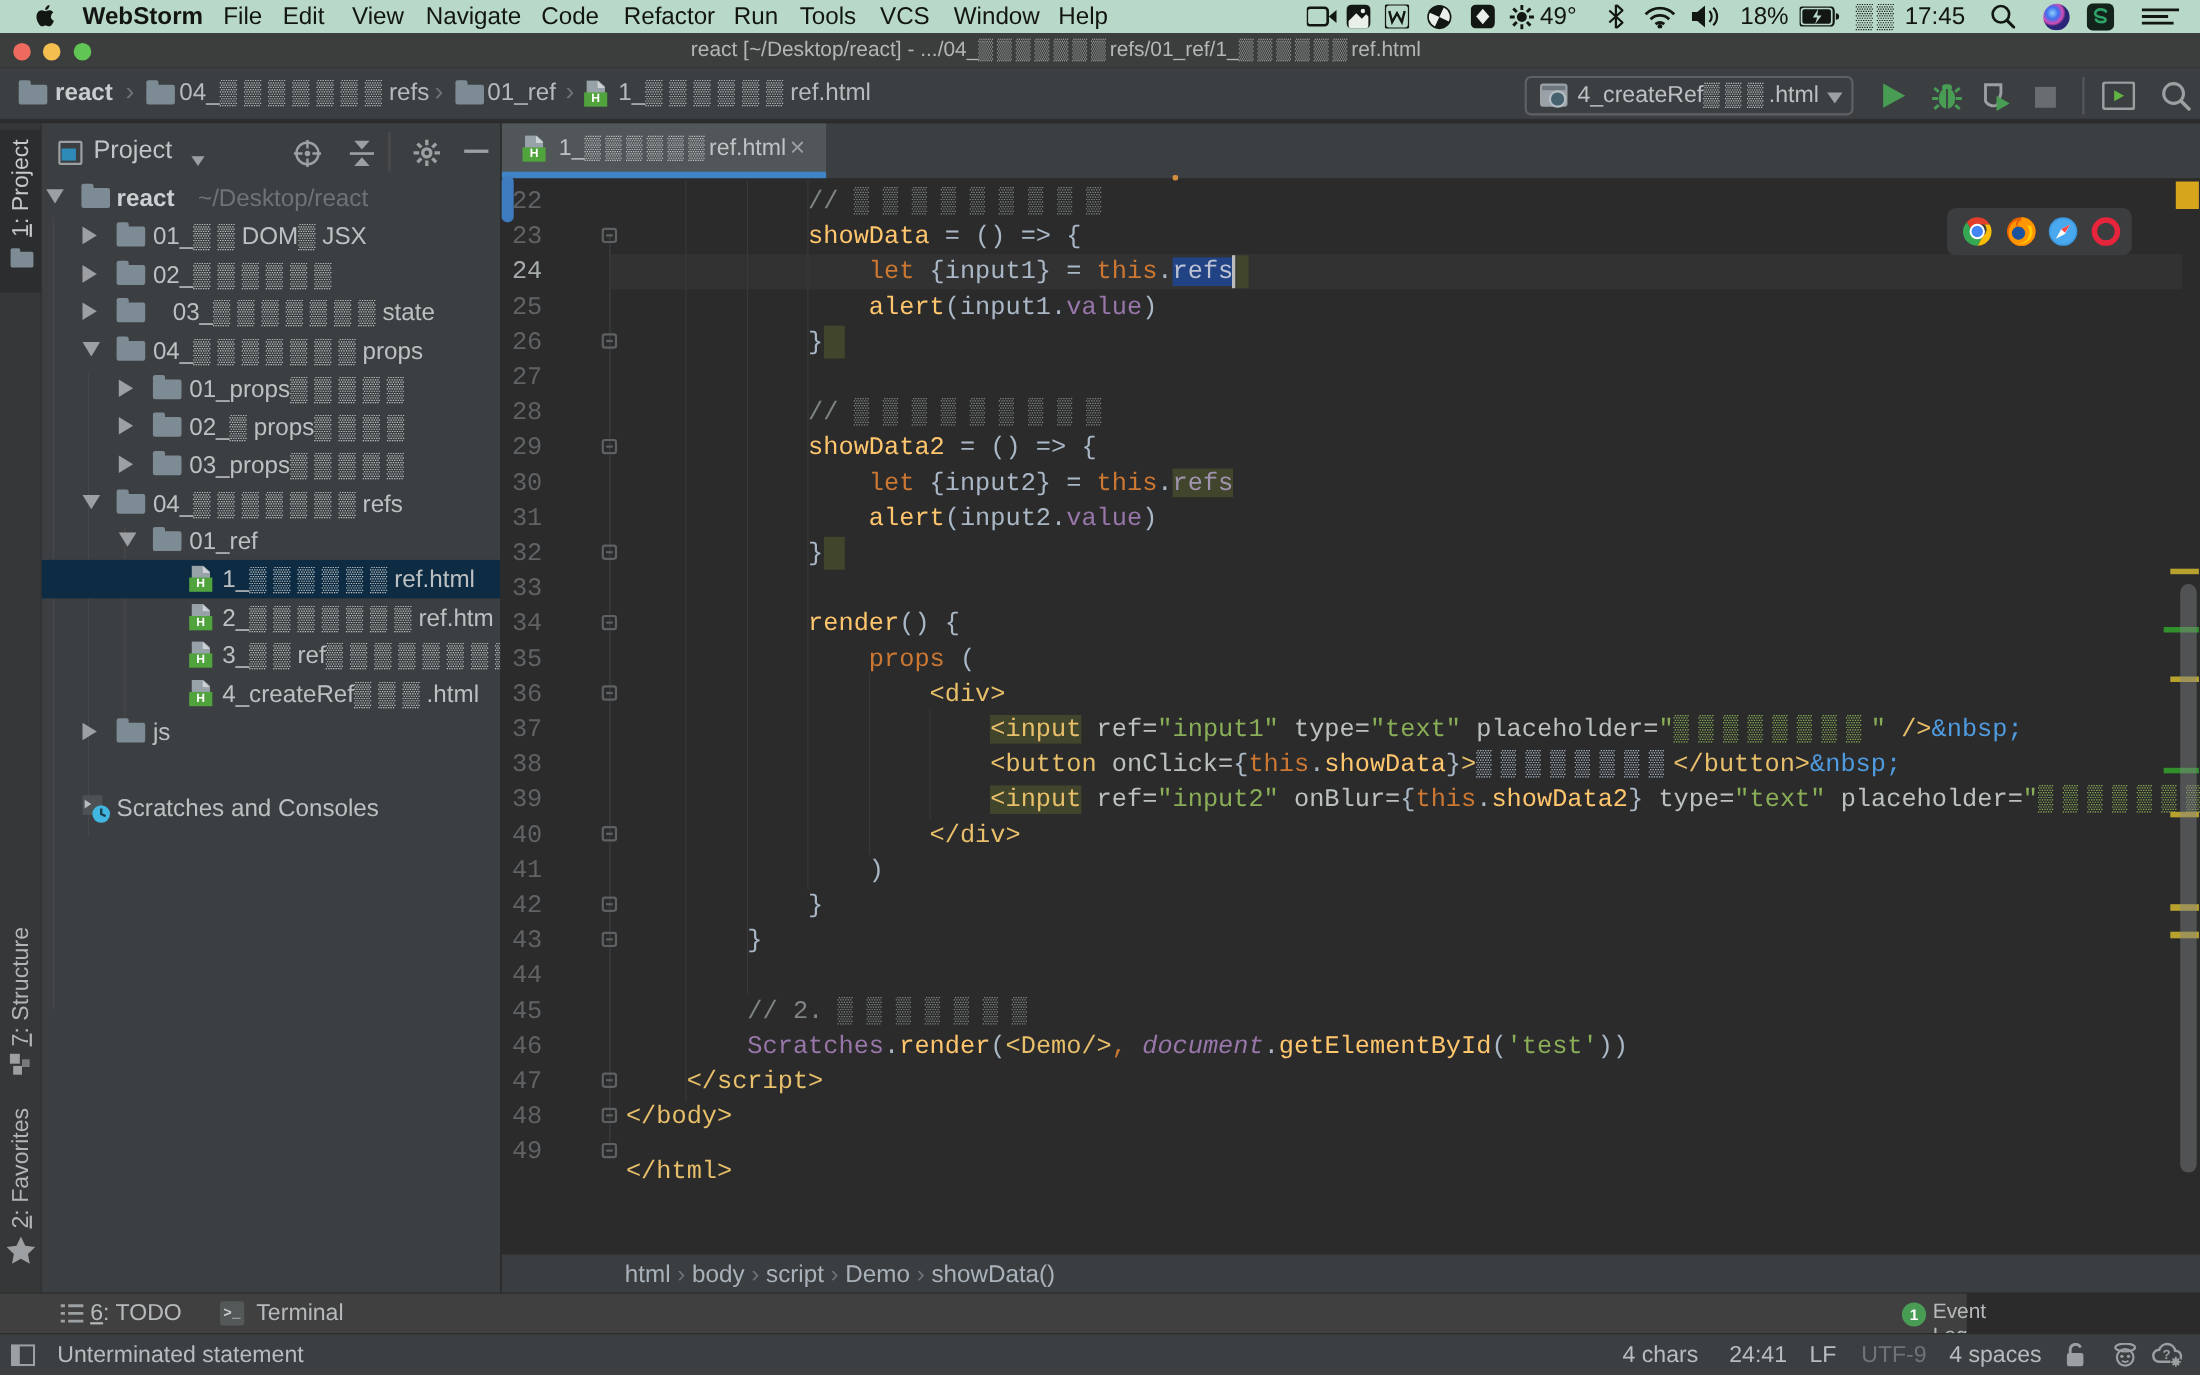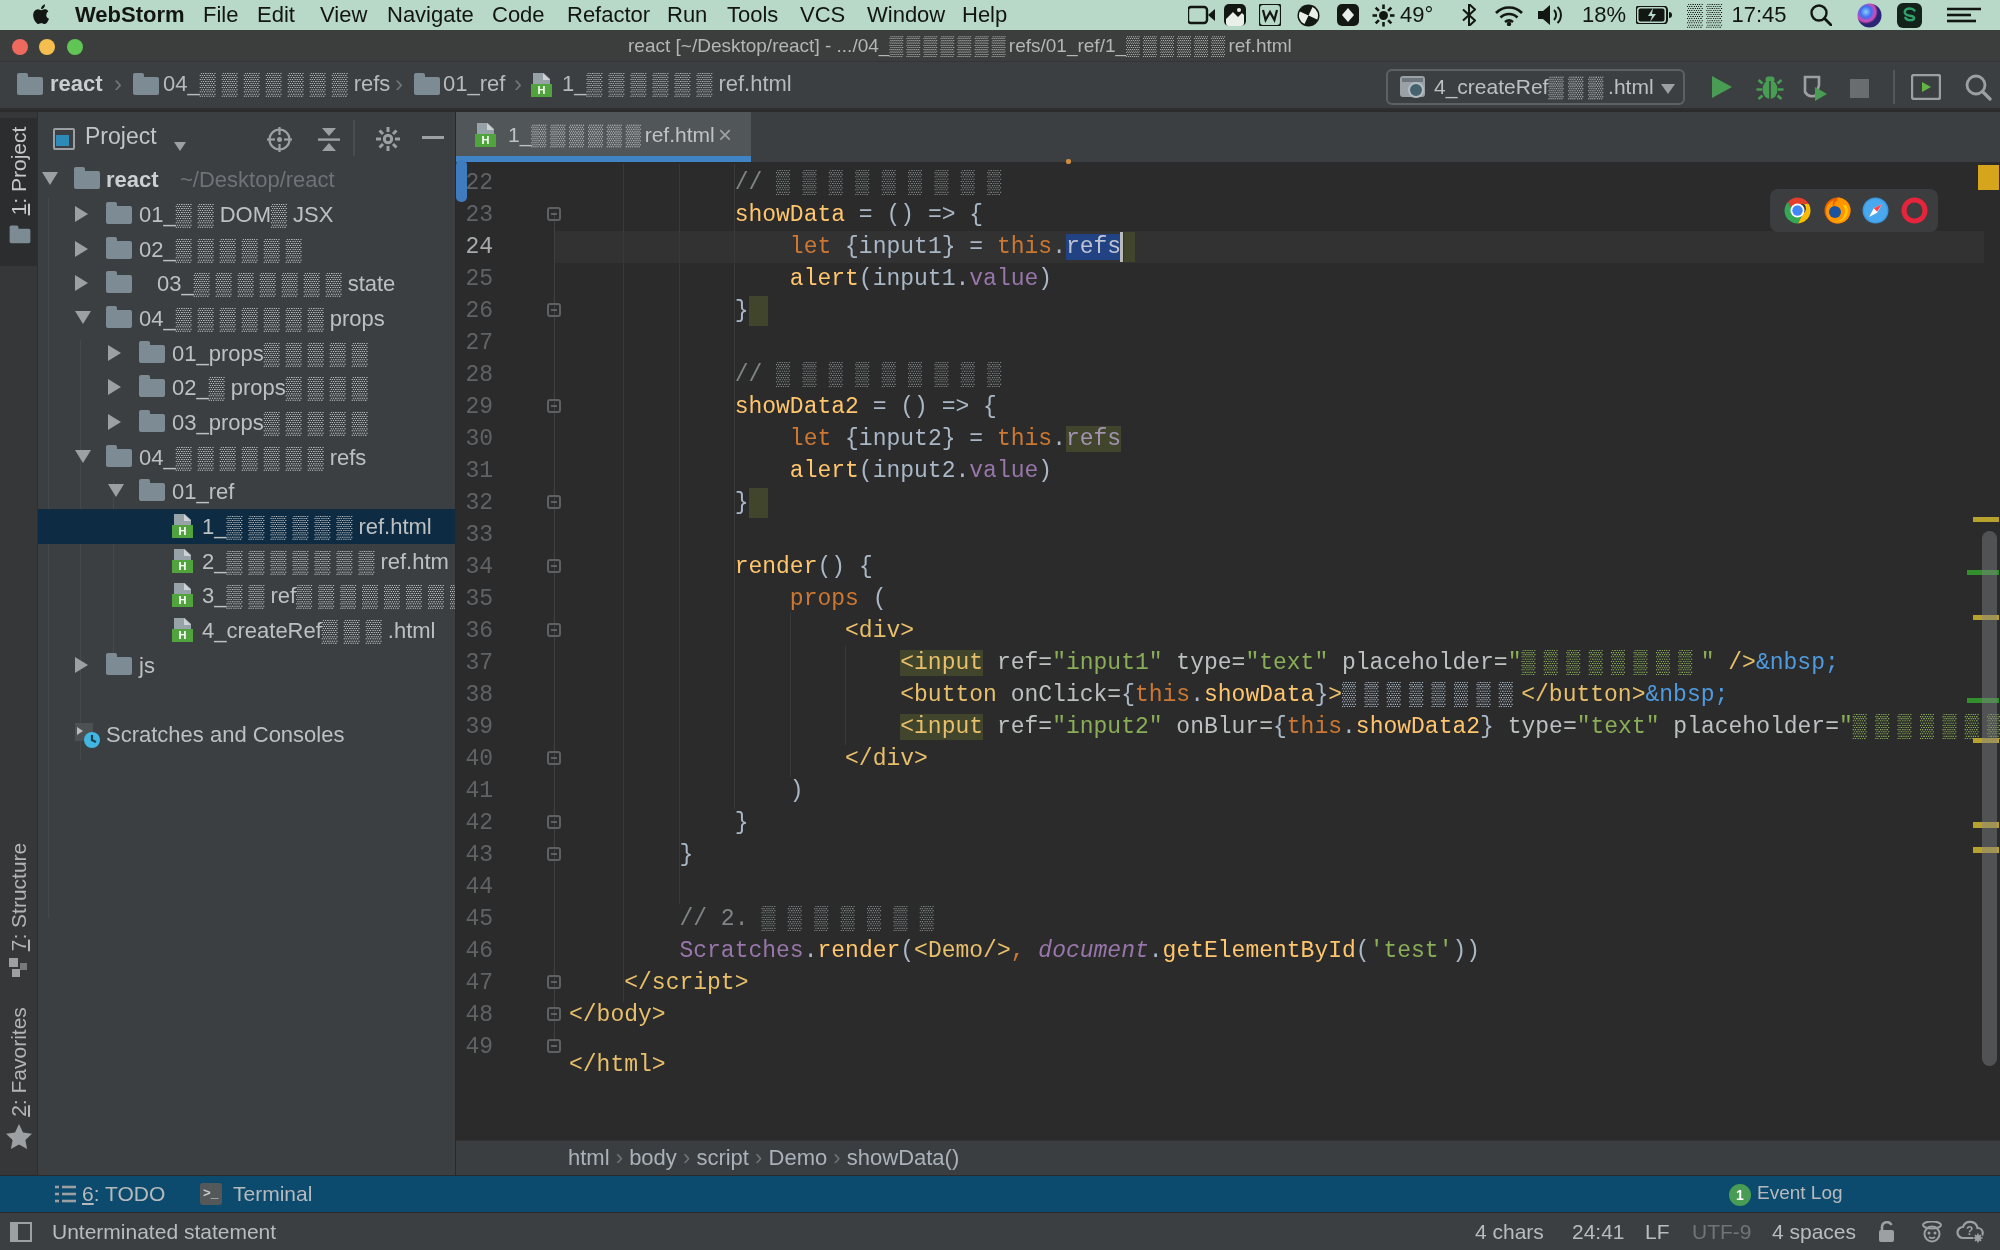--- a/index.html
+++ b/index.html
@@ -4,21 +4,21 @@
 *{margin:0;padding:0;box-sizing:border-box}
 html,body{width:2000px;height:1250px;overflow:hidden;background:#2b2b2b;font-family:"Liberation Sans",sans-serif}
 .a{position:absolute}
 #menubar{position:absolute;left:0;top:0;width:2000px;height:30px;background:#b8d8c8;color:#121512;font-size:22px}
 #menubar .mi{position:absolute;top:1px;line-height:28px}
 #titlebar{position:absolute;left:0;top:30px;width:2000px;height:32px;background:#3b3e3d;border-bottom:1px solid #333635}
 #toolbar{position:absolute;left:0;top:62px;width:2000px;height:48px;background:#3c3f41;border-bottom:2px solid #2c2e30}
 #stripe{position:absolute;left:0;top:112px;width:38px;height:1063px;background:#353738;border-right:1px solid #2c2e2f}
 #project{position:absolute;overflow:hidden;left:38px;top:112px;width:417px;height:1063px;background:#3c3f41}
 #editor{position:absolute;left:455px;top:112px;width:1545px;height:1063px;background:#2b2b2b;border-left:1px solid #2a2a2a;overflow:hidden}
-#todobar{position:absolute;left:0;top:1175px;width:2000px;height:37px;background:#0c4a6e;border-top:1px solid #2a2a2a}
+#todobar{position:absolute;left:0;top:1175px;width:1788px;height:37px;background:#404040;border-top:1px solid #2a2a2a}
 #statusbar{position:absolute;left:0;top:1212px;width:2000px;height:38px;background:#3c3f41;border-top:1px solid #2a2a2a}
 
 .L{position:absolute;left:113px;white-space:pre;font:23px/32px "Liberation Mono",monospace;color:#a9b7c6}
 .N{position:absolute;left:0;width:37px;text-align:right;font:23px/32px "Liberation Mono",monospace;color:#606366}
 .cm{color:#7f8486}.kw{color:#cc7832}.fn{color:#ffc66d}.pp{color:#9876aa}.tag{color:#e8bf6a}.att{color:#bcc0c1}.str{color:#8aae57}.ent{color:#4f9be0}
 .cj{letter-spacing:12.6px;font-weight:bold}.cs{letter-spacing:8.6px;font-weight:bold}.cu{letter-spacing:6.4px;font-weight:bold}.ct{letter-spacing:3.6px;font-weight:bold}
 b{font-weight:normal}
 
 .row{position:absolute;left:0;width:417px;height:35px;font-size:22px;color:#bdc0c2;line-height:35px;white-space:nowrap}
 .arr{position:absolute;width:0;height:0}

